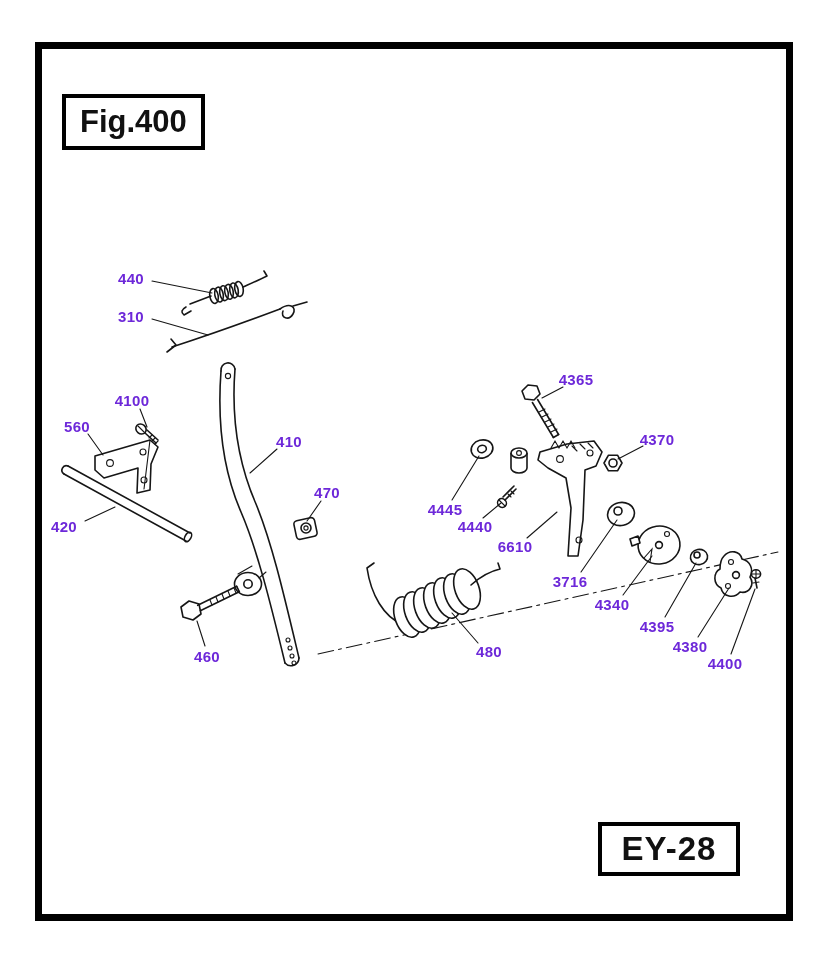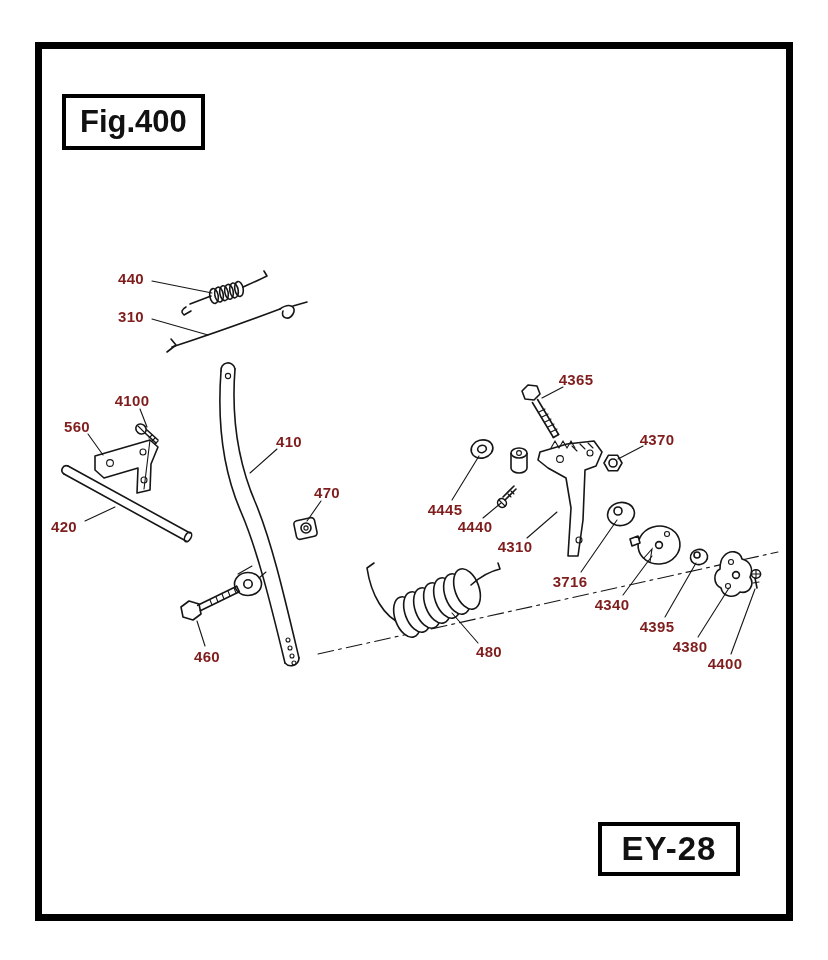--- a/index.html
+++ b/index.html
@@ -16,21 +16,21 @@
     border:4px solid #000;box-sizing:border-box;display:flex;align-items:center;justify-content:center;
     font-size:31px;font-weight:700;padding:6px 14px;background:#fff;
   }
   .model-box{
     position:absolute;left:598px;top:822px;min-width:142px;height:54px;
     border:4px solid #000;box-sizing:border-box;display:flex;align-items:center;justify-content:center;
     font-size:33px;font-weight:700;padding:0 16px;background:#fff;letter-spacing:1px;
   }
   .part-label{
     position:absolute;transform:translate(-50%,-50%);
-    font-size:15px;font-weight:700;color:#7f1d1d;letter-spacing:.3px;white-space:nowrap;
+    font-size:15px;font-weight:700;color:#6d28d9;letter-spacing:.3px;white-space:nowrap;
   }
   svg.diagram{position:absolute;left:0;top:0;width:828px;height:960px;}
   .ink{stroke:#161616;fill:none;stroke-width:1.6;stroke-linecap:round;stroke-linejoin:round;}
   .ink-thin{stroke:#161616;fill:none;stroke-width:1.1;stroke-linecap:round;}
   .ink-fill{stroke:#161616;fill:#ffffff;stroke-width:1.6;stroke-linejoin:round;}
 </style>
 </head>
 <body>
 
 <div class="frame"></div>
@@ -227,18 +227,18 @@
 <div class="part-label" style="left:77px;top:426px">560</div>
 <div class="part-label" style="left:289px;top:441px">410</div>
 <div class="part-label" style="left:327px;top:492px">470</div>
 <div class="part-label" style="left:64px;top:526px">420</div>
 <div class="part-label" style="left:207px;top:656px">460</div>
 <div class="part-label" style="left:489px;top:651px">480</div>
 <div class="part-label" style="left:576px;top:379px">4365</div>
 <div class="part-label" style="left:657px;top:439px">4370</div>
 <div class="part-label" style="left:445px;top:509px">4445</div>
 <div class="part-label" style="left:475px;top:526px">4440</div>
-<div class="part-label" style="left:515px;top:546px">4310</div>
+<div class="part-label" style="left:515px;top:546px">6610</div>
 <div class="part-label" style="left:570px;top:581px">3716</div>
 <div class="part-label" style="left:612px;top:604px">4340</div>
 <div class="part-label" style="left:657px;top:626px">4395</div>
 <div class="part-label" style="left:690px;top:646px">4380</div>
 <div class="part-label" style="left:725px;top:663px">4400</div>
 
 </body></html>

